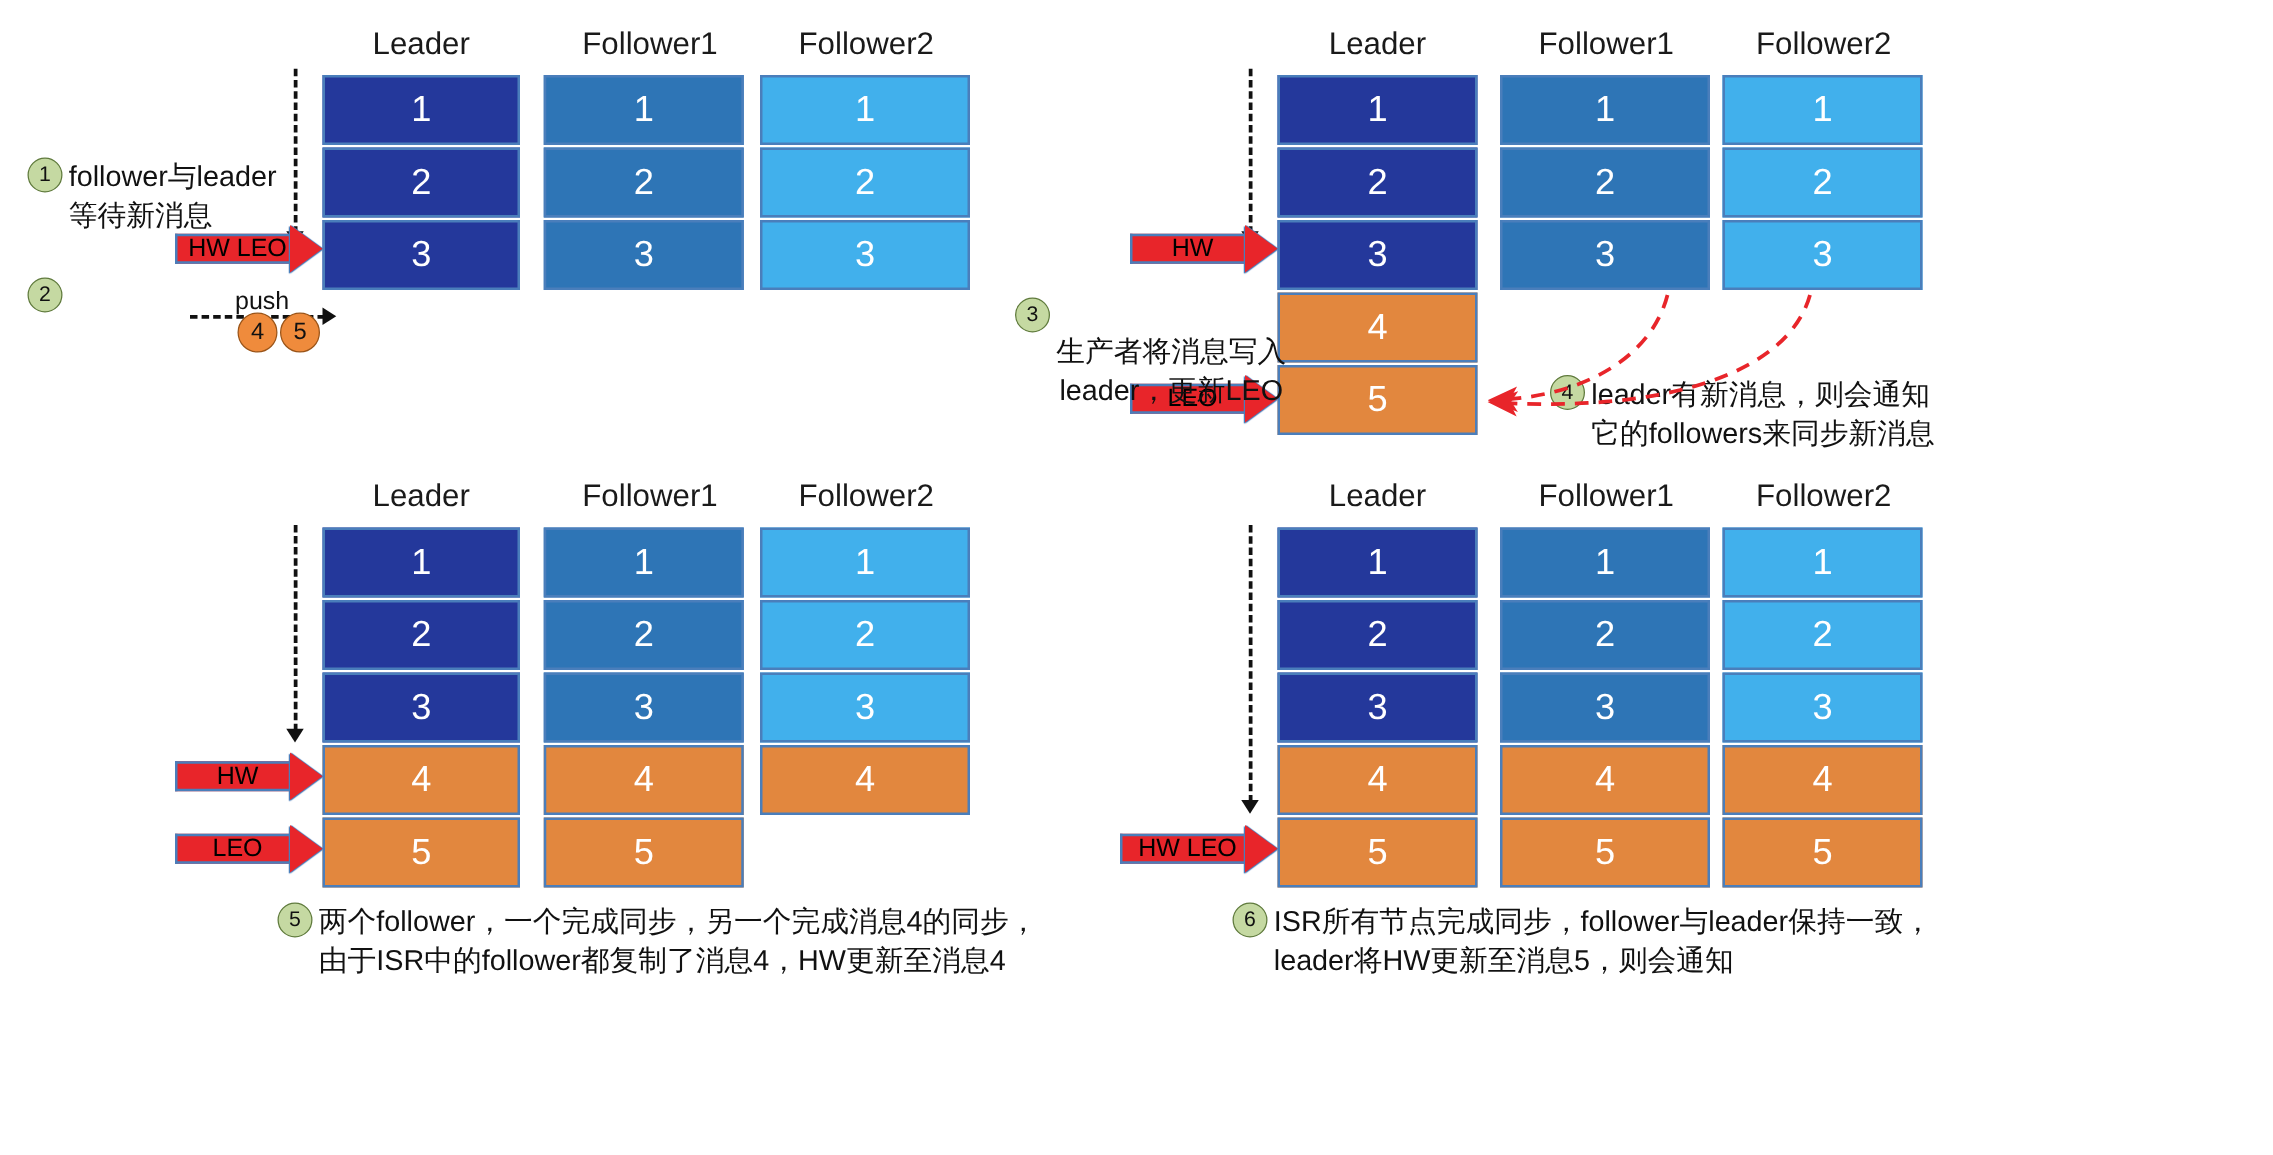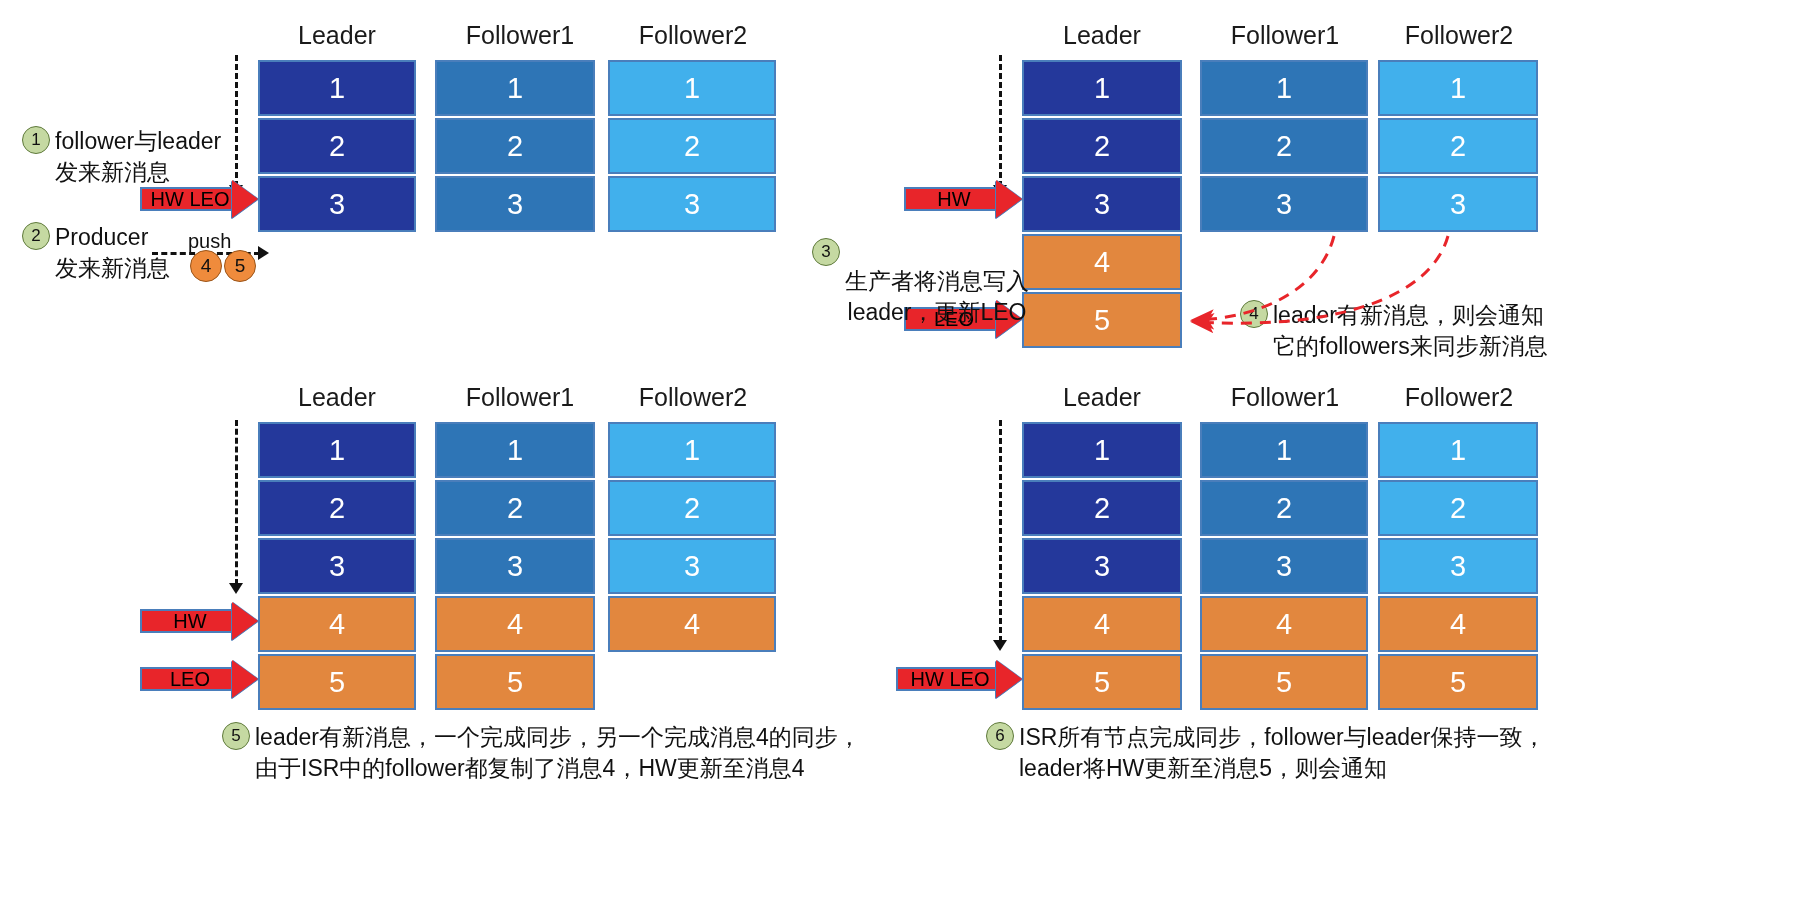--- a/index.html
+++ b/index.html
@@ -97,27 +97,25 @@
 
     <div class="rarrow" style="left:140px;top:180px;width:118px;">
       <div class="shaft" style="width:94px;"></div>
       <div class="head" style="left:92px;"></div>
       <div class="lbl">HW  LEO</div>
     </div>
 
     <div class="step" style="left:22px;top:126px;width:220px;">
       <span class="bullet">1</span>
       <span class="step-txt">follower与leader
-发来新消息</span>
+等待新消息</span>
     </div>
 
     <div class="step" style="left:22px;top:222px;width:220px;">
       <span class="bullet">2</span>
-      <span class="step-txt">Producer
-发来新消息</span>
     </div>
 
     <div class="plain" style="left:188px;top:228px;font-size:20px;">push</div>
     <div class="pushline" style="left:152px;top:252px;width:108px;"></div>
     <div class="pusharrow" style="left:258px;top:246px;"></div>
 
     <div class="msgdot" style="left:190px;top:250px;">4</div>
     <div class="msgdot" style="left:224px;top:250px;">5</div>
   </div>
 
@@ -202,21 +200,21 @@
     </div>
 
     <div class="rarrow" style="left:140px;top:660px;width:118px;">
       <div class="shaft" style="width:94px;"></div>
       <div class="head" style="left:92px;"></div>
       <div class="lbl">LEO</div>
     </div>
 
     <div class="step" style="left:222px;top:722px;width:640px;">
       <span class="bullet">5</span>
-      <span class="step-txt">leader有新消息，一个完成同步，另一个完成消息4的同步，
+      <span class="step-txt">两个follower，一个完成同步，另一个完成消息4的同步，
 由于ISR中的follower都复制了消息4，HW更新至消息4</span>
     </div>
   </div>
 
   <div class="panel">
 
     <div class="col-head" style="left:1022px;top:382px;width:160px;">Leader</div>
     <div class="col-head" style="left:1200px;top:382px;width:170px;">Follower1</div>
     <div class="col-head" style="left:1374px;top:382px;width:170px;">Follower2</div>
 

